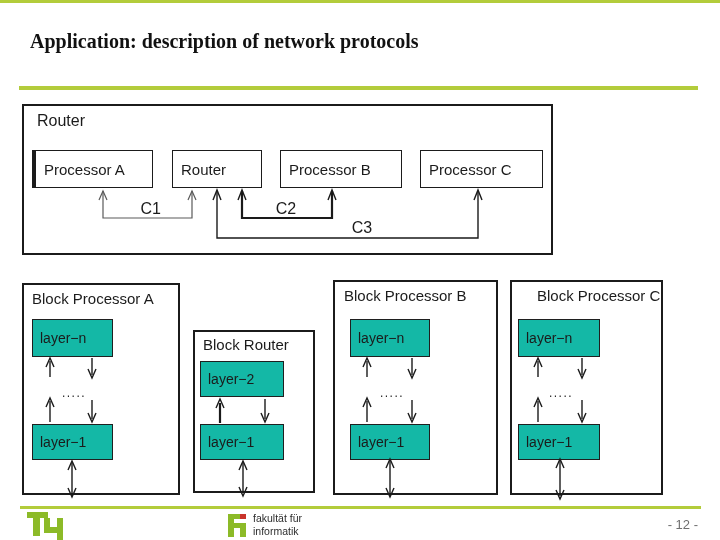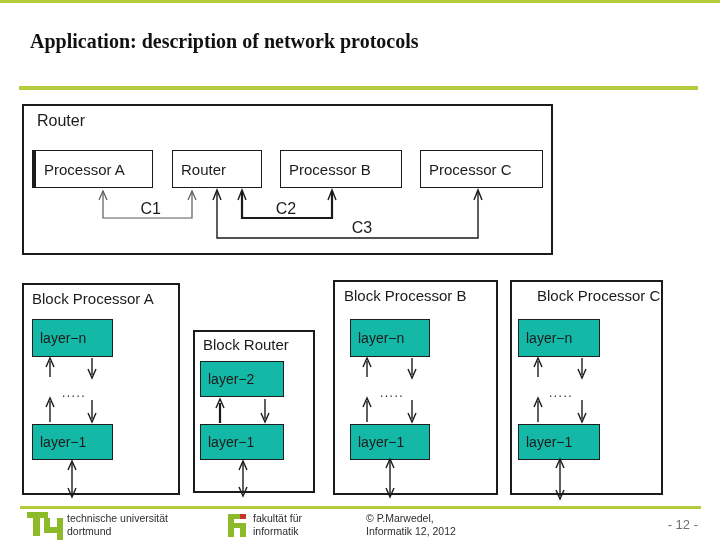--- a/index.html
+++ b/index.html
@@ -164,39 +164,31 @@
 
   <svg class="abs" style="left:27px;top:510px;" width="38" height="30">
     <g fill="#8cba28">
       <rect x="0" y="2" width="21" height="6"></rect>
       <rect x="6" y="2" width="7" height="24"></rect>
       <rect x="17" y="8" width="6" height="15"></rect>
       <rect x="17" y="17" width="19" height="6"></rect>
       <rect x="30" y="8" width="6" height="22"></rect>
     </g>
   </svg>
-  <div class="abs ftext" style="left:67px;top:512px;">
-    <div>technische universität</div>
-    <div>dortmund</div>
-  </div>
 
   <svg class="abs" style="left:226px;top:512px;" width="26" height="26">
     <g fill="#8cba28">
       <rect x="2" y="2" width="6" height="23"></rect>
       <rect x="2" y="2" width="14" height="5"></rect>
       <rect x="2" y="11" width="18" height="5"></rect>
       <rect x="14" y="11" width="6" height="14"></rect>
     </g>
     <rect x="14" y="2" width="6" height="5" fill="#c9342b"></rect>
   </svg>
   <div class="abs ftext" style="left:253px;top:512px;">
     <div>fakultät für</div>
     <div>informatik</div>
   </div>
 
-  <div class="abs ftext" style="left:366px;top:512px;">
-    <div>© P.Marwedel,</div>
-    <div>Informatik 12, 2012</div>
-  </div>
 
   <div class="abs pagenum">- 12 -</div>
 
 </div>
 
 </body></html>

